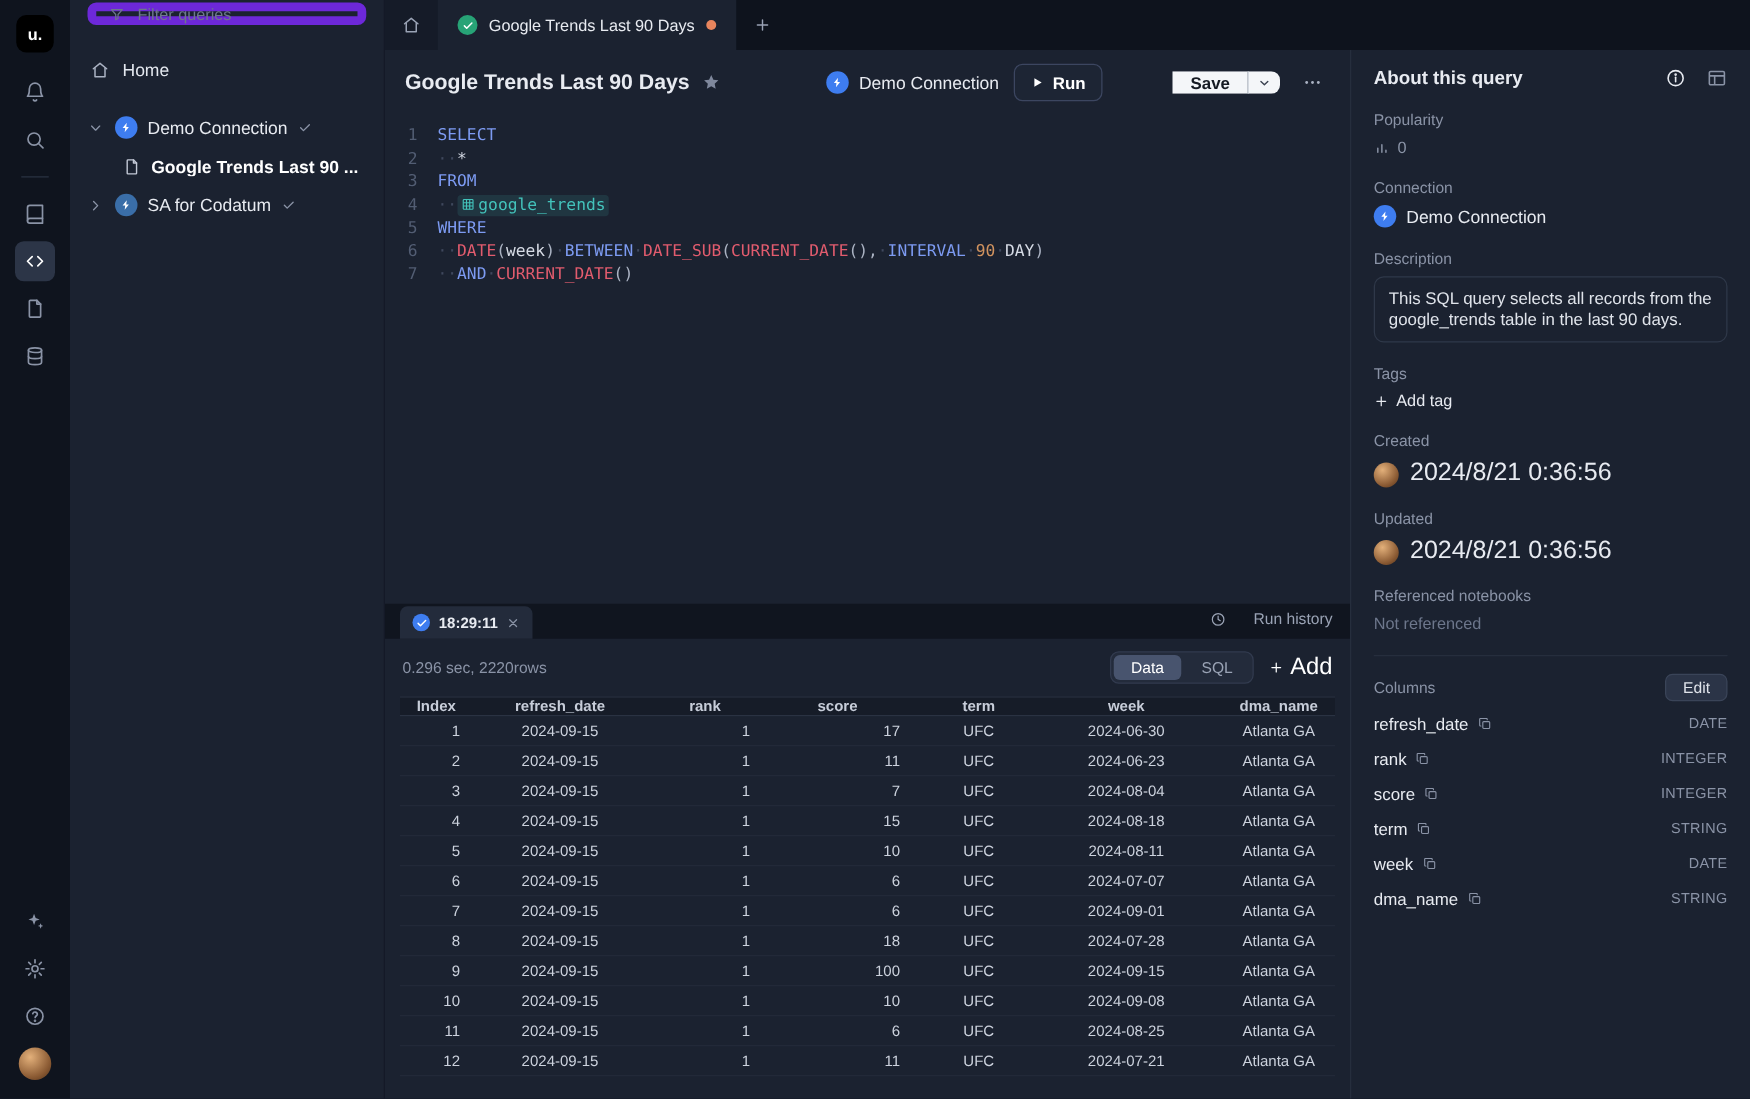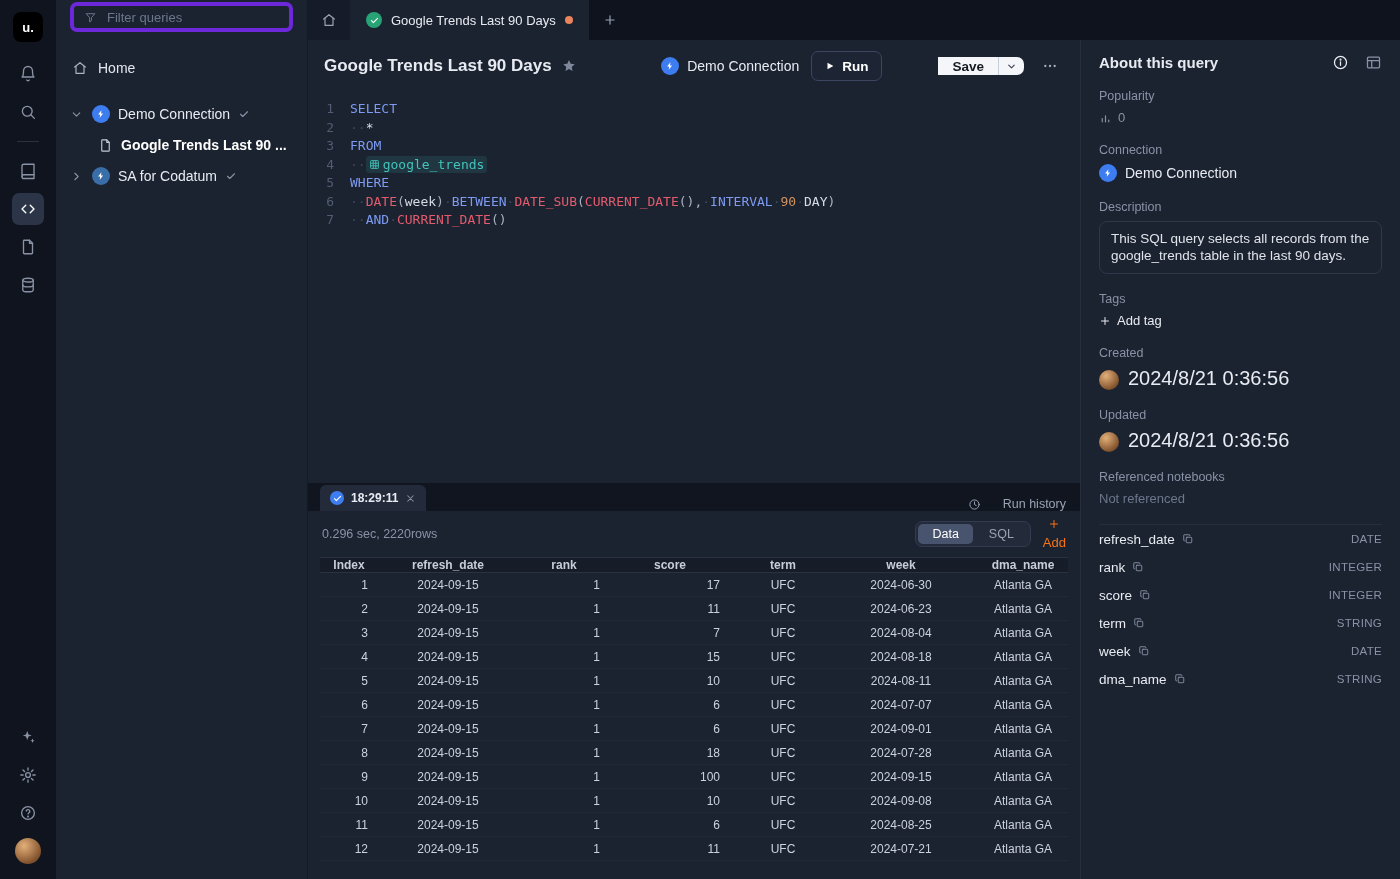--- a/index.html
+++ b/index.html
@@ -22,21 +22,21 @@
   .avatar{width:26px;height:26px;border-radius:50%;
           background:radial-gradient(circle at 35% 30%,#e3b07a,#8a5a33 65%,#4f3019);}
 
   
   .sidebar{width:252px;background:#1b2230;flex-shrink:0;display:flex;flex-direction:column;
            border-right:1px solid #141927;}
   .sb-head{display:flex;align-items:center;justify-content:space-between;padding:15px 16px 11px;}
   .sb-title{font-size:16px;font-weight:700;}
   .icon-btn{color:#8a93a6;cursor:pointer;display:flex;align-items:center;}
   .icon-btn svg{width:16px;height:16px;}
-  .filter{margin:2px 14px 8px;height:30px;border:4px solid #6d28d9;border-radius:7px;
+  .filter{margin:2px 14px 8px;height:18px;border:7px solid #6d28d9;border-radius:7px;
           display:flex;align-items:center;gap:8px;padding:0 10px;color:#6d778c;}
   .filter svg{width:13px;height:13px;flex-shrink:0;}
   .filter input{background:transparent;border:0;outline:0;color:#e8ebf1;width:100%;
                 font-family:"Liberation Sans",sans-serif;font-size:13px;}
   .filter input::placeholder{color:#6d778c;}
   .sb-item{display:flex;align-items:center;gap:10px;padding:8px 16px;font-size:14px;
            color:#e3e7ee;cursor:pointer;margin-top:12px;}
   .sb-item svg{width:16px;height:16px;color:#aab2c2;}
   .tree{padding-top:14px;}
   .tree-row{display:flex;align-items:center;gap:8px;padding:7px 10px 7px 14px;font-size:14px;cursor:pointer;}
@@ -108,30 +108,30 @@
 
   
   .results{height:396px;flex-shrink:0;display:flex;flex-direction:column;}
   .run-strip{height:28px;background:#10151f;display:flex;align-items:flex-end;
              justify-content:space-between;padding:0 14px 0 12px;flex-shrink:0;}
   .run-tab{display:flex;align-items:center;gap:7px;background:#232b3b;border-radius:6px 6px 0 0;
            height:26px;padding:0 10px;font-size:12px;font-weight:600;cursor:pointer;}
   .run-tab .badge-check{width:14px;height:14px;}
   .run-close{color:#8a93a6;display:flex;cursor:pointer;}
   .run-close svg{width:11px;height:11px;}
-  .run-history{display:flex;align-items:flex-end;gap:22px;color:#9aa3b5;font-size:12.5px;
+  .run-history{display:flex;align-items:center;gap:22px;color:#9aa3b5;font-size:12.5px;
                height:32px;cursor:pointer;}
   .run-history svg{width:13px;height:13px;}
   .res-info{height:46px;display:flex;align-items:center;padding:0 14px;gap:12px;flex-shrink:0;}
   .res-stats{font-size:12.5px;color:#8a93a6;}
   .seg{margin-left:auto;display:flex;background:#232b3b;border:1px solid #323b4f;
        border-radius:7px;padding:2px;gap:2px;}
   .seg-btn{padding:3px 14px;border-radius:5px;font-size:12.5px;color:#9aa3b5;cursor:pointer;}
   .seg-btn.active{background:#48546e;color:#fff;}
-  .add-btn{display:flex;align-items:center;gap:5px;color:#f97316;font-size:13px;cursor:pointer;flex-direction:column;}
+  .add-btn{display:flex;align-items:center;gap:5px;color:#ffffff;font-size:19px;cursor:pointer;}
   .add-btn svg{width:12px;height:12px;}
   .grid-table{flex:1;overflow:hidden;padding:0 12px;}
   .g-row{display:grid;grid-template-columns:58px 140px 92px 120px 106px 130px 114px;
          height:24px;align-items:center;border-bottom:1px solid #222938;font-size:12px;color:#ccd2dd;}
   .g-head{height:16px;background:#161c28;font-weight:700;color:#c7cdd9;
           border-bottom:1px solid #2a3242;border-top:1px solid #2a3242;}
   .g-cell{padding:0 10px;overflow:hidden;white-space:nowrap;}
   .al-r{text-align:right;}
   .al-c{text-align:center;}
 
@@ -620,20 +620,24 @@
         <div class="user-row">
           <span class="mini-avatar"></span>
           <span>2024/8/21 0:36:56</span>
         </div>
 
         <div class="lbl">Referenced notebooks</div>
         <div class="muted-val">Not referenced</div>
 
         <div class="hdivider"></div>
 
+        <div class="cols-head">
+          <span class="lbl" style="margin:0">Columns</span>
+          <button class="edit-btn">Edit</button>
+        </div>
         <div id="columns-list">
             <div class="col-row">
               <span class="col-name">
                 <span>refresh_date</span>
                 <span class="copy">
                   <svg viewBox="0 0 24 24" width="12" height="12" fill="none" stroke="currentColor" stroke-width="1.8" stroke-linecap="round">
                     <rect x="8.5" y="8.5" width="11" height="11" rx="1.5"></rect>
                     <path d="M5.5 15.5h-1a1 1 0 0 1-1-1v-10a1 1 0 0 1 1-1h10a1 1 0 0 1 1 1v1"></path>
                   </svg>
                 </span>

